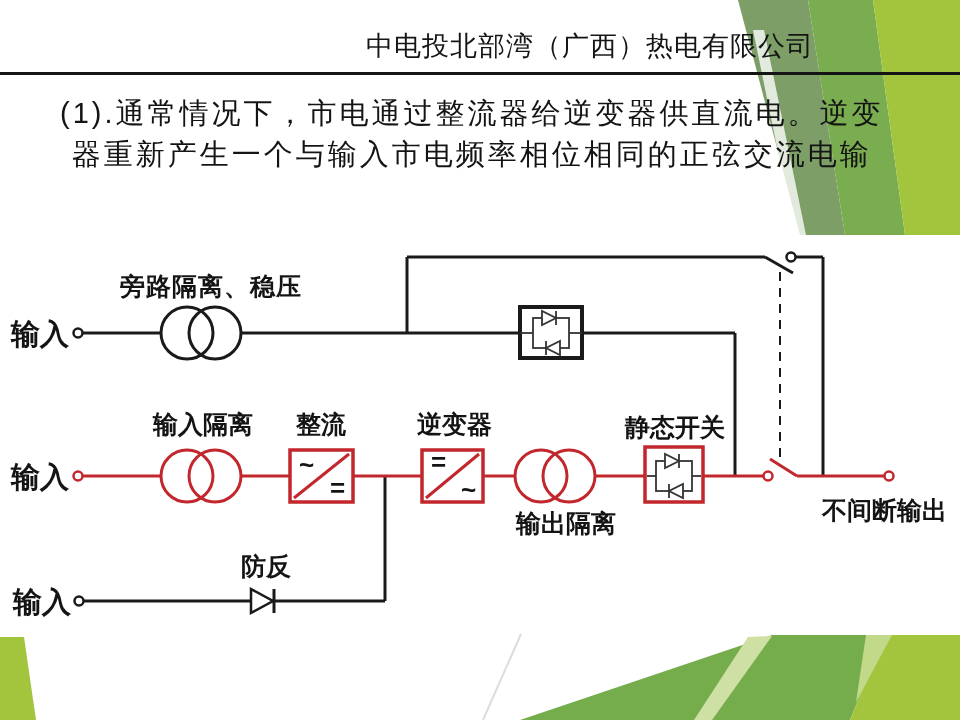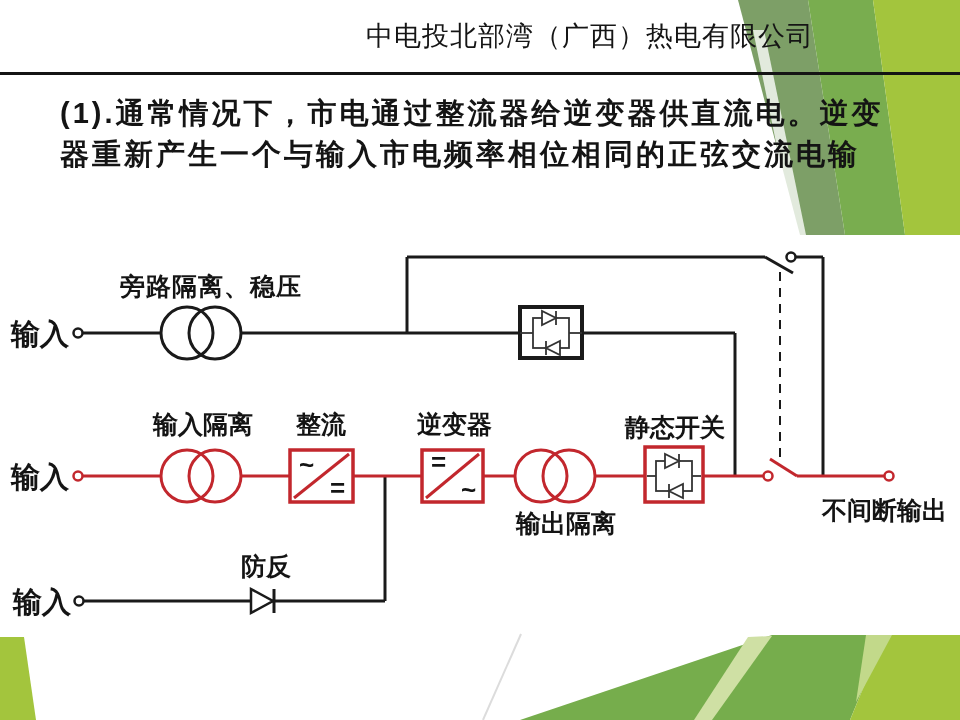--- a/index.html
+++ b/index.html
@@ -14,27 +14,27 @@
   .g-mid  {background:#79ad4f;clip-path:polygon(808px 0px, 873px 0px, 905px 235px, 845px 235px);}
   .g-lite {background:#a3c53d;clip-path:polygon(873px 0px, 960px 0px, 960px 235px, 905px 235px);}
   .g-slash{background:rgba(255,255,255,.78);clip-path:polygon(753px 30px, 764px 30px, 806px 235px, 795px 235px);}
   .g-br-mid {background:#76ad4c;clip-path:polygon(772px 635px, 885px 635px, 850px 720px, 520px 720px);}
   .g-br-lite{background:#a3c53d;clip-path:polygon(885px 635px, 960px 635px, 960px 720px, 850px 720px);}
   .g-br-pale{background:#cfe0a4;clip-path:polygon(748px 637px, 772px 636px, 712px 720px, 694px 720px);}
   .g-br-wedge{background:#c2d98a;clip-path:polygon(866px 635px, 892px 635px, 856px 702px);}
   .g-bl {background:#a3c53d;clip-path:polygon(0px 637px, 24px 637px, 36px 720px, 0px 720px);}
   
   .title{
-    position:absolute;left:220px;top:18px;width:740px;z-index:2;
+    position:absolute;left:220px;top:28px;width:740px;z-index:2;
     text-align:center;font-size:27px;font-weight:500;letter-spacing:1px;color:#151515;
   }
   .title-rule{position:absolute;left:0;top:72px;width:960px;height:3px;background:#141414;z-index:2;}
   
   .para{position:absolute;left:60px;top:93px;z-index:2;
-    font-weight:bold;font-size:29px;line-height:41px;letter-spacing:3px;color:#141414;}
+    font-weight:normal;font-size:29px;line-height:41px;letter-spacing:3px;color:#141414;text-align:center;}
   .para .l2,.para .l3{}
   
   svg.diagram{position:absolute;left:0;top:0;z-index:1;}
   .lbl{font-family:"Liberation Sans","DejaVu Sans",sans-serif;font-weight:bold;fill:#141414;}
 </style>
 </head>
 <body>
 
 <div class="slide">
 

